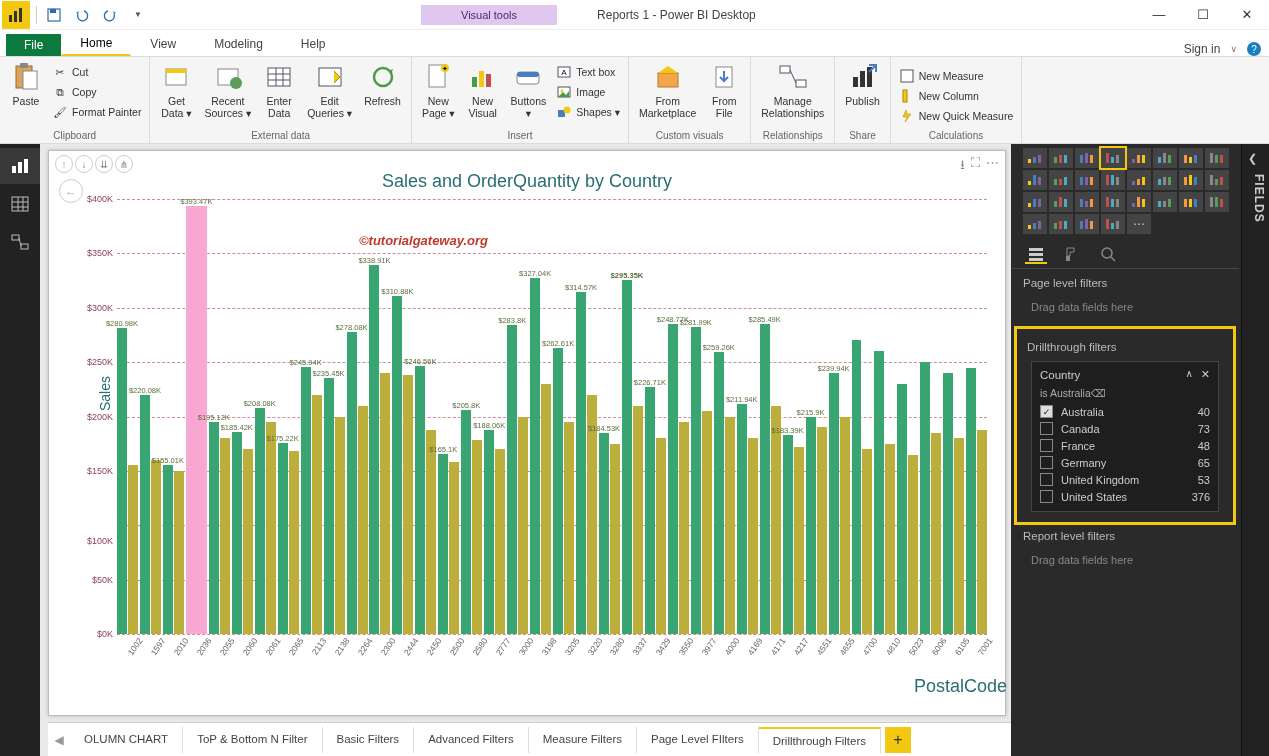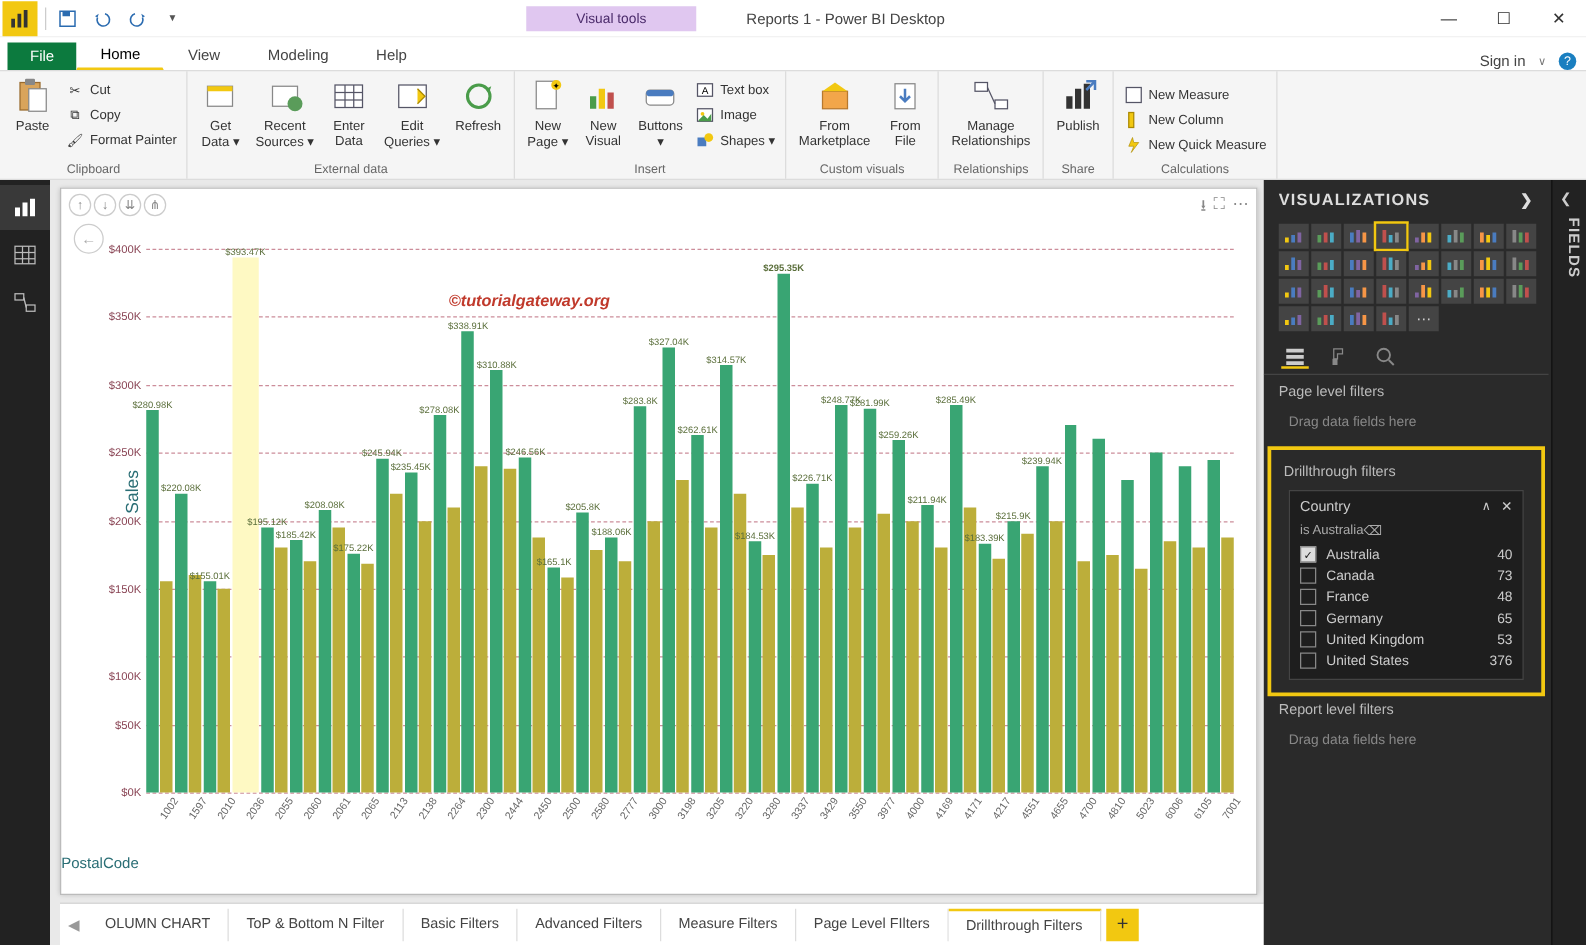--- a/index.html
+++ b/index.html
@@ -48,30 +48,30 @@
 .canvas-toolbar { position: absolute; top: 4px; left: 6px; display: flex; gap: 2px; }
 .canvas-toolbar .tb { width: 18px; height: 18px; border: 1px solid #ccc; border-radius: 50%; display:flex;align-items:center;justify-content:center; font-size: 10px; color: #888; }
 .canvas-toolbar-r { position: absolute; top: 4px; right: 6px; display: flex; gap: 6px; color: #888; }
 .canvas-toolbar-r span { font-size: 13px; }
 
 .chart-title { text-align: center; font-size: 18px; color: #2a6e75; font-weight: 500; margin-top: 20px; }
 .watermark { position: absolute; top: 82px; left: 310px; color: #c0392b; font-style: italic; font-size: 13px; font-weight: bold; }
 
 .chart { position: absolute; top: 48px; left: 68px; width: 870px; height: 455px; }
 .y-label { position: absolute; left: 48px; top: 260px; transform: rotate(-90deg); transform-origin: left top; font-size: 14px; color: #2a6e75; }
-.x-label { position: absolute; bottom: 18px; left: 0; width: 958px; text-align: left; font-size: 12px; color: #2a6e75; }
+.x-label { position: absolute; bottom: 18px; left: 0; width: 958px; text-align: right; font-size: 18px; color: #2a6e75; }
 .plot { position: absolute; left: 0; top: 0; width: 100%; height: 100%; }
 .gridline { position: absolute; left: 0; right: 0; border-top: 1px dashed #cc8d9a; }
 .ytick { position: absolute; right: 100%; margin-right: 4px; font-size: 9px; color: #8a4555; transform: translateY(-50%); }
 .bars { position: absolute; left: 0; bottom: 20px; width: 100%; display: flex; align-items: flex-end; gap: 2px; height: calc(100% - 20px); }
 .bargroup { flex: 1; display: flex; align-items: flex-end; gap: 1px; position: relative; }
 .bar { flex: 1; position: relative; }
 .bar.sales { background: #39a573; }
 .bar.qty { background: #bcae3a; }
-.bar.hl { background: #fef9c3; }
+.bar.hl { background: #f9a8d4; }
 .bar-label { position: absolute; bottom: 100%; left: 50%; transform: translateX(-50%) rotate(0deg); font-size: 7.5px; color: #5a6e3a; white-space: nowrap; }
 .xtick { position: absolute; top: 100%; left: 50%; transform: translateX(-50%) rotate(-55deg); transform-origin: top right; font-size: 8.5px; color: #666; white-space: nowrap; margin-top:2px; }
 
 .page-tabs { position: absolute; bottom: 0; left: 8px; right: 0; height: 34px; background: #fff; display: flex; align-items: center; border-top: 1px solid #ccc; }
 .pt-nav { width: 22px; display:flex;align-items:center;justify-content:center; color: #999; }
 .pt { padding: 6px 14px; font-size: 11.5px; color: #444; border-right: 1px solid #ddd; }
 .pt.active { background: #fff; border-top: 2px solid #f2c811; }
 .pt-add { width: 26px; height: 26px; background: #f2c811; color: #333; display:flex;align-items:center;justify-content:center; font-size: 16px; margin-left: 4px; }
 
 
@@ -443,20 +443,21 @@
         <div class="tb">↓</div>
         <div class="tb">⇊</div>
         <div class="tb">⋔</div>
       </div>
       <div style="position:absolute;top:28px;left:10px;width:24px;height:24px;border:1px solid #ccc;border-radius:50%;display:flex;align-items:center;justify-content:center;color:#aaa;">←</div>
       <div class="canvas-toolbar-r">
         <span>⭳</span>
         <span>⛶</span>
         <span>⋯</span>
       </div>
+      <div class="chart-title">Sales and OrderQuantity by Country</div>
       <div class="watermark">©tutorialgateway.org</div>
       <div class="y-label">Sales</div>
 
       <div class="chart">
         <div class="plot" id="plot">
             <div class="gridline" style="top: 435px;"></div>
             <div class="ytick" style="top: 435px;">$0K</div>
             <div class="gridline" style="top: 380.625px;"></div>
             <div class="ytick" style="top: 380.625px;">$50K</div>
             <div class="gridline" style="top: 326.25px;"></div>
@@ -621,21 +622,21 @@
                 <div class="xtick">3220</div>
               </div>
               <div class="bargroup">
                 <div class="bar sales" style="height: 200.676px; text-align: center;">
                   <div class="bar-label">$184.53K</div>
                 </div>
                 <div class="bar qty" style="height: 190.312px;"></div>
                 <div class="xtick">3280</div>
               </div>
               <div class="bargroup">
-                <div class="bar sales" style="height: 415px; font-weight: bold;">
+                <div class="bar sales" style="height: 354px; font-weight: bold;">
                   <div class="bar-label">$295.35K</div>
                 </div>
                 <div class="bar qty" style="height: 228.375px;"></div>
                 <div class="xtick">3337</div>
               </div>
               <div class="bargroup">
                 <div class="bar sales" style="height: 246.547px;">
                   <div class="bar-label">$226.71K</div>
                 </div>
                 <div class="bar qty" style="height: 195.75px;"></div>
@@ -747,24 +748,20 @@
       <div class="pt-add">+</div>
     </div>
   </div>
 
   <div class="right">
     <div class="fields-tab">
       <div class="fields-chev">❮</div>
       <div class="fields-title">FIELDS</div>
     </div>
     <div class="panel-inner">
-    <div class="vhdr">
-          <span>VISUALIZATIONS</span>
-          <span class="chev2">❯</span>
-        </div>
     <div class="viz-grid" id="vizgrid">
           <div class="viz-cell">
             <svg width="18" height="14">
               <rect x="2" y="8" width="3" height="4" fill="#f2c811"></rect>
               <rect x="7" y="6" width="3" height="6" fill="#4a7cc0"></rect>
               <rect x="12" y="4" width="3" height="8" fill="#8064a2"></rect>
             </svg>
           </div>
           <div class="viz-cell">
             <svg width="18" height="14">

